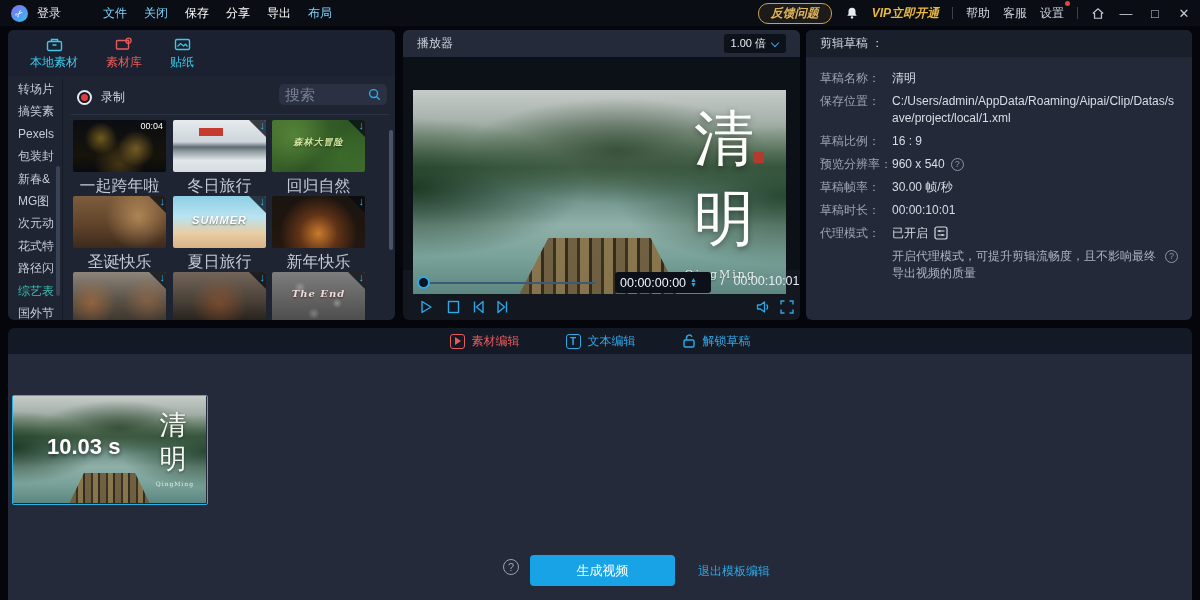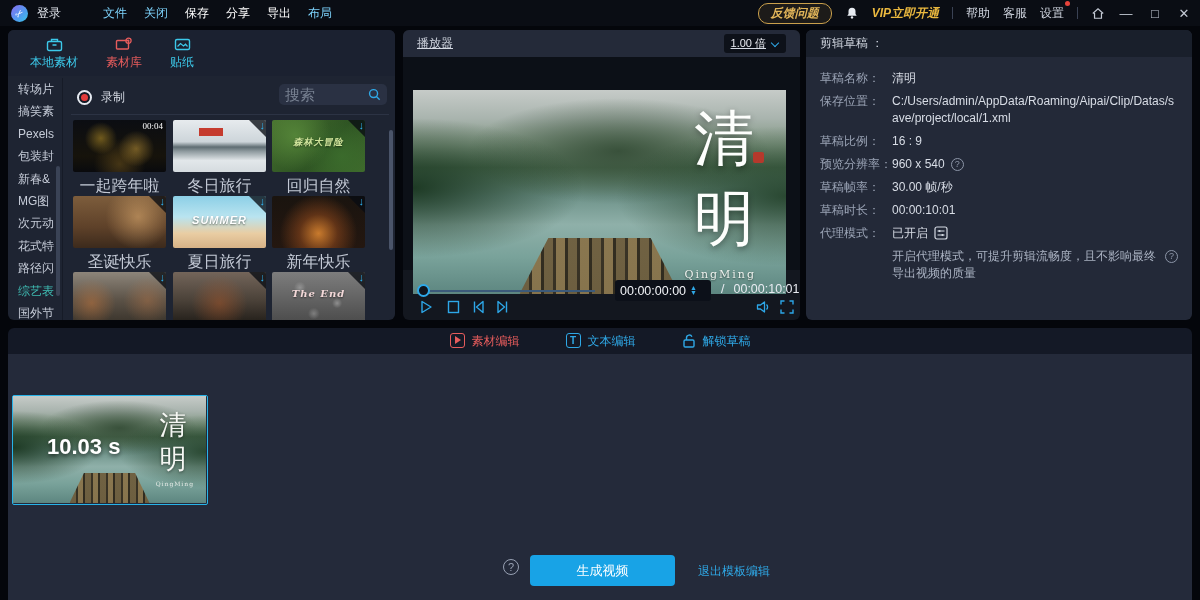--- a/index.html
+++ b/index.html
@@ -23,21 +23,21 @@
                    color:#e3b65a; font-style:italic; font-weight:bold; background:rgba(202,160,76,.10); }
   .vip { color:#eab83f; font-style:italic; font-weight:bold; }
   .tb-sep { width:1px; height:12px; background:#3a4254; }
   .tb-label { color:#cfd4de; position:relative; }
   .red-dot { position:absolute; right:-6px; top:-4px; width:5px; height:5px; border-radius:50%; background:#e8433a; }
   .winbtn { color:#c3c9d4; font-size:13px; width:16px; text-align:center; }
   .icon-btn svg { display:block; }
 
   
   #left-panel  { position:absolute; left:8px;  top:30px; width:387px; height:290px; background:#1e2432; border-radius:6px; overflow:hidden; }
-  #player-panel{ position:absolute; left:403px; top:30px; width:397px; height:290px; background:#13171f; border-radius:6px; overflow:hidden;text-decoration:underline; }
+  #player-panel{ position:absolute; left:403px; top:30px; width:397px; height:290px; background:#13171f; border-radius:6px; overflow:hidden; }
   #draft-panel { position:absolute; left:806px; top:30px; width:386px; height:290px; background:#232938; border-radius:6px; overflow:hidden; }
 
   
   .lp-tabs { display:flex; gap:28px; padding:7px 0 5px 22px; background:#1b2130; }
   .lp-tab { display:flex; flex-direction:column; align-items:center; gap:2px; font-size:12px; }
   .lp-tab svg { display:block; }
   .sidebar { position:absolute; left:0; top:48px; width:54px; bottom:0; }
   .cat { height:22.4px; line-height:22.4px; padding-left:10px; color:#c6ccd8; white-space:nowrap; font-size:12px; }
   .cat.teal { color:#3fbdb4; }
   .sb-scroll { position:absolute; right:2px; top:88px; width:4px; height:130px; border-radius:2px; background:#3a4356; }
@@ -60,21 +60,21 @@
                border-top:17px solid rgba(8,12,18,.78); border-left:17px solid transparent; }
   .dl-arrow { position:absolute; right:1px; top:-1px; color:#2fb4f2; font-weight:bold; font-size:11px; }
   .t-badge { position:absolute; right:3px; top:1px; color:#fff; font-size:9px; }
   .t-overlay { position:absolute; left:0; right:0; top:16px; text-align:center; color:#fdfdfd;
                font-style:italic; font-weight:bold; font-size:10px; letter-spacing:1px; text-shadow:0 1px 2px rgba(0,0,0,.5); }
   .t-overlay.serif { font-family:"DejaVu Serif",serif; color:#f3d9d9; }
   
   .art1 { background:radial-gradient(circle at 30% 35%, rgba(190,150,40,.55) 0%, rgba(190,150,40,0) 22%),
                      radial-gradient(circle at 68% 55%, rgba(205,160,60,.5) 0%, rgba(205,160,60,0) 26%),
                      radial-gradient(circle at 50% 85%, rgba(120,90,30,.5) 0%, rgba(120,90,30,0) 40%),
-                     linear-gradient(180deg,#0b0d12 0%,#16130b 70%,#090a0d 100%);font-family:Liberation Serif, serif; }
+                     linear-gradient(180deg,#0b0d12 0%,#16130b 70%,#090a0d 100%); }
   .art2 { background:linear-gradient(180deg,#e7ebee 0%,#cdd5da 42%,#5f6d73 52%,#8d999e 60%,#e2e7ea 78%,#d5dbdf 100%); }
   .art2 .chip { position:absolute; left:26px; top:8px; width:24px; height:8px; background:#c53b2e; }
   .art3 { background:radial-gradient(circle at 25% 30%, rgba(90,140,60,.8) 0%, rgba(90,140,60,0) 45%),
                      radial-gradient(circle at 75% 70%, rgba(60,110,45,.8) 0%, rgba(60,110,45,0) 45%),
                      linear-gradient(135deg,#47702f 0%,#2e5423 55%,#3f6a2c 100%); }
   .art3 .t-overlay { color:#cfe39a; font-size:9px; }
   .art4 { background:radial-gradient(circle at 70% 40%, rgba(220,170,110,.6) 0%, rgba(220,170,110,0) 45%),
                      linear-gradient(180deg,#7d5d3c 0%,#5e4129 60%,#3c2a1c 100%); }
   .art5 { background:linear-gradient(180deg,#8ccfe6 0%,#b9e4f0 40%,#e9cda3 72%,#d7b286 100%); }
   .art5 .t-overlay { color:#fff; font-size:11px; top:18px; }
@@ -113,21 +113,21 @@
              font-family:"DejaVu Serif",serif; font-size:60px; line-height:80px;
              text-shadow:0 2px 6px rgba(0,0,0,.4); }
   .v-seal { position:absolute; right:22px; top:62px; width:11px; height:11px; border-radius:2px; background:#b5392c; }
   .v-sub { position:absolute; right:30px; top:178px; color:#eef2ee; font-family:"DejaVu Serif",serif;
            font-size:11px; letter-spacing:2px; text-shadow:0 1px 2px rgba(0,0,0,.5); }
   .raft { position:absolute; left:50%; bottom:0; transform:translateX(-50%); width:160px; height:56px;
           background:repeating-linear-gradient(90deg,#6e5b3a 0 9px,#33291b 9px 12px,#8a7248 12px 21px,#2c2316 21px 24px);
           clip-path:polygon(18% 0,82% 0,100% 100%,0 100%); opacity:.92; }
   .raft-mini { width:80px; height:30px; background:repeating-linear-gradient(90deg,#6e5b3a 0 6px,#33291b 6px 8px,#8a7248 8px 13px,#2c2316 13px 15px);
                clip-path:polygon(18% 0,82% 0,100% 100%,0 100%); position:absolute; left:50%; bottom:0; transform:translateX(-50%); opacity:.92; }
-  .slider-row { position:absolute; left:0; top:248px; width:404px; height:26px; }
+  .slider-row { position:absolute; left:0; top:240px; width:404px; height:26px; }
   .sl-track { position:absolute; left:24px; top:12px; width:168px; height:2px; background:#3c5a7a; }
   .sl-handle { position:absolute; left:14px; top:6px; width:13px; height:13px; border-radius:50%;
                border:2px solid #2da7e8; background:#10141d; }
   .tc-box { position:absolute; left:212px; top:2px; width:96px; height:21px; background:#0c1019; border-radius:3px;
             display:flex; align-items:center; padding:0 5px; color:#f2f4f8; font-size:12.5px; }
   .tc-spin { margin-left:4px; display:flex; flex-direction:column; line-height:4.5px; font-size:7px; color:#2fa8e6; }
   .tc-rest { position:absolute; left:318px; top:4px; color:#e8ebf1; font-size:12.5px; display:flex; gap:9px; }
   .ctrl-row { position:absolute; left:0; top:266px; width:397px; height:24px; }
   .ctrl-row svg { position:absolute; top:3px; }
 
@@ -138,21 +138,21 @@
   .dp-label { width:72px; flex:none; color:#9aa3b5; }
   .dp-value { color:#d8dde6; word-break:break-all; display:flex; align-items:flex-start; gap:6px; }
   .help-circle { width:13px; height:13px; flex:none; border:1px solid #8d96a8; border-radius:50%; color:#8d96a8;
                  font-size:9px; line-height:11px; text-align:center; display:inline-block; margin-top:2px; }
   .proxy-icon { margin-top:1px; }
   .dp-note { margin-left:72px; color:#aab2c2; line-height:17px; display:flex; gap:6px; align-items:flex-start; }
 
   
   #bottom-strip { position:absolute; left:8px; top:328px; width:1184px; height:26px; background:#141926;
                   border-radius:6px 6px 0 0; display:flex; align-items:center; justify-content:center; gap:46px; }
-  .b-tab { display:flex; align-items:flex-start; gap:7px; font-size:12px; }
+  .b-tab { display:flex; align-items:center; gap:7px; font-size:12px; }
   .b-tab .sq { width:15px; height:15px; border-radius:3px; display:flex; align-items:center; justify-content:center; }
   .sq-red { border:1.5px solid #e65c5c; }
   .sq-red .tri { width:0; height:0; border-left:6px solid #e65c5c; border-top:4px solid transparent; border-bottom:4px solid transparent; margin-left:1px; }
   .sq-blue { border:1.5px solid #2fa8e6; color:#2fa8e6; font-size:10px; font-weight:bold; }
   #bottom-body { position:absolute; left:8px; top:354px; width:1184px; height:246px; background:#242a3a; }
   #clip { position:absolute; left:4px; top:41px; width:196px; height:110px; border:1.5px solid #27b3e8; border-radius:2px; }
   .clip-scene { left:0; top:0; width:193px; height:107px; }
   .clip-dur { position:absolute; left:34px; top:38px; color:#fff; font-size:22px; font-weight:bold;
               text-shadow:0 2px 4px rgba(0,0,0,.6); }
   .clip-title { position:absolute; right:18px; top:12px; width:30px; color:#f5f7f3; font-family:"DejaVu Serif",serif;

